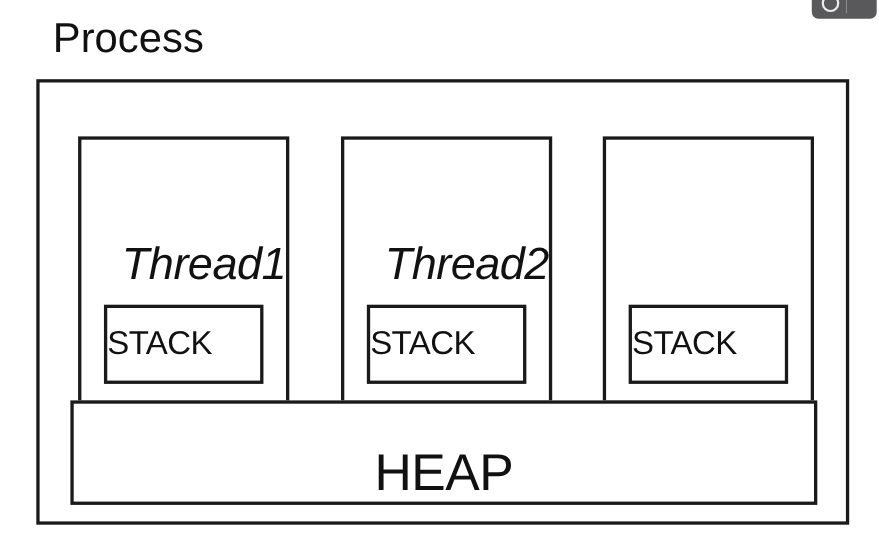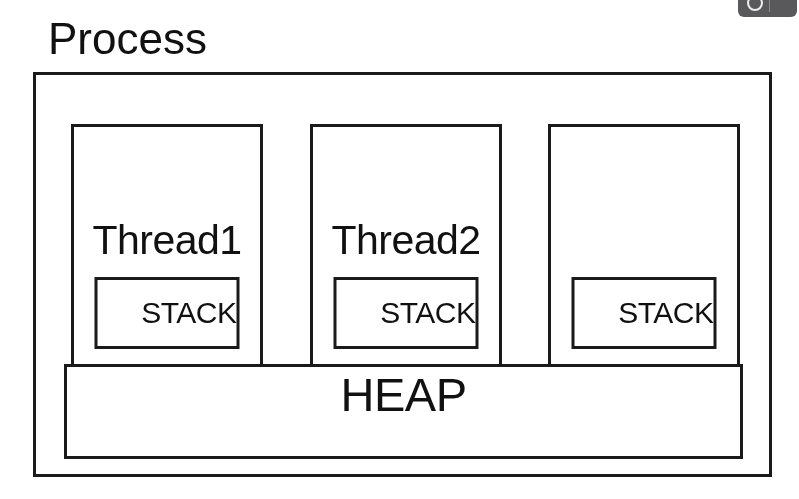--- a/index.html
+++ b/index.html
@@ -50,21 +50,21 @@
     height: 12px;
     border: 2px solid #ececec;
     border-radius: 50%;
   }
 
   
   .process-title {
     position: absolute;
     left: 48px;
     top: 13px;
-    font-size: 44px;
+    font-size: 38px;
     line-height: 1.2;
     color: #111111;
   }
   .process-box {
     position: absolute;
     left: 33px;
     top: 72px;
     width: 739px;
     height: 405px;
     border: 3px solid #1a1a1a;
@@ -83,57 +83,58 @@
   }
   .thread-box.t1 { left: 68px;  }
   .thread-box.t2 { left: 307px; padding-left: 48px; }
   .thread-box.t3 { left: 545px; }
 
   .thread-label {
     position: absolute;
     top: 93px;
     left: 0;
     width: 100%;
-    text-align: center;
+    text-align: right;
     font-size: 41px;
     line-height: 41px;
     letter-spacing: -0.5px;
     color: #111111;
+    font-style: italic;
   }
   .stack-box {
     position: absolute;
     top: 150px;
     left: 50%;
     transform: translateX(-50%);
     width: 145px;
     height: 72px;
     border: 3px solid #1a1a1a;
     box-sizing: border-box;
     background: #ffffff;
     display: flex;
     align-items: center;
-    justify-content: flex-end;
+    justify-content: flex-start;
   }
   .stack-label {
     font-size: 30px;
     letter-spacing: -0.5px;
     color: #111111;
   }
   .heap-box {
     position: absolute;
     left: 61px;
     top: 361px;
     width: 679px;
     height: 95px;
     border: 3px solid #1a1a1a;
     box-sizing: border-box;
     background: #ffffff;
     z-index: 2;
     display: flex;
-    align-items: flex-start;
+    align-items: flex-end;
     justify-content: center;
   }
   .heap-label {
     font-size: 47px;
     letter-spacing: -0.5px;
     color: #111111;
   }
 </style>
 </head>
 <body>

